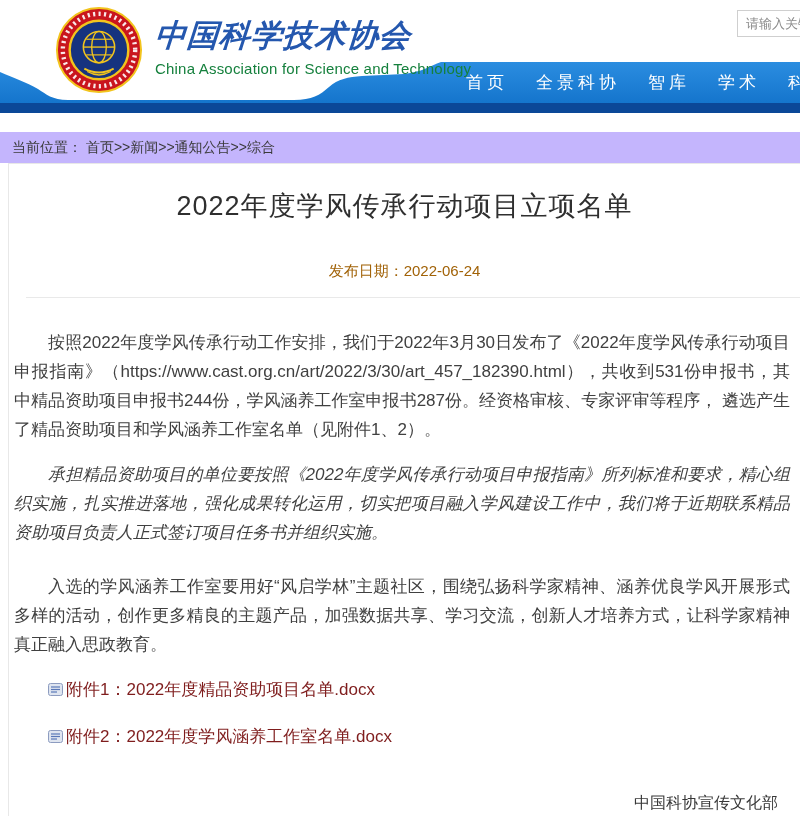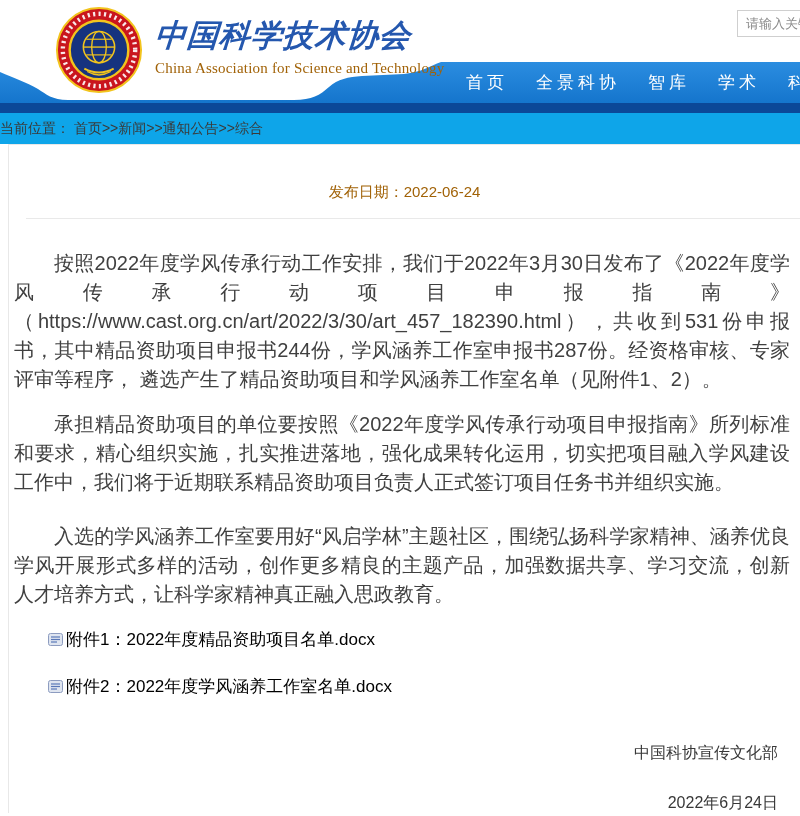--- a/index.html
+++ b/index.html
@@ -7,53 +7,53 @@
     font-family:"Liberation Sans","DejaVu Sans",sans-serif; }
 
   
   .header { position:relative; width:800px; height:113px; background:#fff; }
   .swoosh-svg { position:absolute; left:0; top:0; width:800px; height:113px; display:block; }
   .logo-wrap { position:absolute; left:55px; top:6px; display:flex; align-items:flex-start; cursor:pointer; }
   .emblem { width:88px; height:88px; display:block; }
   .brand { margin-left:12px; padding-top:12px; }
   .brand-cn { font-size:31px; font-weight:bold; font-style:italic; color:#2457ae;
     letter-spacing:1px; line-height:36px; transform:skewX(-4deg); white-space:nowrap; }
-  .brand-en { font-family:Liberation Serif, serif; font-size:15px;
-    color:#a16207; margin-top:6px; letter-spacing:0.2px; white-space:nowrap; }
+  .brand-en { font-family:Liberation Sans, sans-serif; font-size:15px;
+    color:#15803d; margin-top:6px; letter-spacing:0.2px; white-space:nowrap; }
   .search-box { position:absolute; left:737px; top:10px; width:150px; height:27px;
     border:1px solid #cfcfcf; background:#fff; font-size:13px; color:#555; padding:0 8px; outline:none; }
   .search-box::placeholder { color:#8a8a8a; }
   .topnav { position:absolute; left:432px; top:62px; width:368px; height:41px;
     display:flex; align-items:center; justify-content:flex-start; padding-left:20px; white-space:nowrap; }
   .topnav .nav-item { color:#fff; font-size:17px; letter-spacing:4px; padding:0 14px; cursor:pointer; }
   .topnav .sep { width:1px; height:15px; background:rgba(255,255,255,0.45); display:inline-block; }
 
   
   .breadcrumb { height:31px; line-height:31px; font-size:14px; color:#3a3a3a;
-    padding-left:0; background:#0ea5e9; white-space:nowrap; }
+    padding-left:12px; background:#c4b5fd; white-space:nowrap;margin-top:19px; }
   .breadcrumb .crumb { color:#3a3a3a; cursor:pointer; text-decoration:none; }
   .breadcrumb .bc-sep { color:#3a3a3a; }
 
   
   .card { margin-left:8px; width:792px; border-left:1px solid #e8e8e8; border-top:1px solid #e8e8e8;
     min-height:660px; background:#fff; }
   .article-title { margin-top:24px; text-align:center; font-size:27px; font-weight:normal;
     color:#2f2f2f; line-height:36px; letter-spacing:1px; }
   .pub-date { margin-top:37px; text-align:center; font-size:15px; color:#a16207; line-height:20px; }
   .divider { margin:16px 0 0 17px; border:none; border-top:1px solid #e9e9e9; height:0; }
-  .body-text p { font-size:20px; line-height:29px; color:#404040; text-indent:2em;
+  .body-text p { font-size:17px; line-height:29px; color:#404040; text-indent:2em;
     padding:0 10px 0 5px; text-align:justify; }
   .p1 { margin-top:30px; }
-  .p2 { margin-top:16px; }
+  .p2 { margin-top:16px;font-style:italic; }
   .p3 { margin-top:25px; }
 
   .attachments { margin-top:16px; }
   .attachment-row { padding-left:39px; line-height:29px; font-size:17px; }
   .attachment-row + .attachment-row { margin-top:18px; }
-  .attachment-link { color:#000000; text-decoration:none; cursor:pointer;text-align:center; }
+  .attachment-link { color:#7f1d1d; text-decoration:none; cursor:pointer;text-align:center; }
   .doc-icon { display:inline-block; width:15px; height:15px; vertical-align:-2px; margin-right:3px; }
 
   .sig-block { padding-right:22px; text-align:right; font-size:16px; color:#383838; }
   .sig-name { margin-top:42px; line-height:20px; }
   .sig-date { margin-top:30px; line-height:20px; }
 </style>
 </head>
 <body>
 
 <div class="header">
@@ -102,20 +102,21 @@
     <span class="nav-item">科普</span>
   </div>
 </div>
 
 <div class="breadcrumb">
   <span>当前位置：</span>
   <a class="crumb">首页</a><span class="bc-sep">&gt;&gt;</span><a class="crumb">新闻</a><span class="bc-sep">&gt;&gt;</span><a class="crumb">通知公告</a><span class="bc-sep">&gt;&gt;</span><a class="crumb">综合</a>
 </div>
 
 <div class="card">
+  <h1 class="article-title">2022年度学风传承行动项目立项名单</h1>
   <div class="pub-date">发布日期：2022-06-24</div>
   <hr class="divider">
 
   <div class="body-text">
     <p class="p1">按照2022年度学风传承行动工作安排，我们于2022年3月30日发布了《2022年度学风传承行动项目申报指南》（https://www.cast.org.cn/art/2022/3/30/art_457_182390.html），共收到531份申报书，其中精品资助项目申报书244份，学风涵养工作室申报书287份。经资格审核、专家评审等程序， 遴选产生了精品资助项目和学风涵养工作室名单（见附件1、2）。</p>
     <p class="p2">承担精品资助项目的单位要按照《2022年度学风传承行动项目申报指南》所列标准和要求，精心组织实施，扎实推进落地，强化成果转化运用，切实把项目融入学风建设工作中，我们将于近期联系精品资助项目负责人正式签订项目任务书并组织实施。</p>
     <p class="p3">入选的学风涵养工作室要用好“风启学林”主题社区，围绕弘扬科学家精神、涵养优良学风开展形式多样的活动，创作更多精良的主题产品，加强数据共享、学习交流，创新人才培养方式，让科学家精神真正融入思政教育。</p>
   </div>
 
   <div class="attachments">

